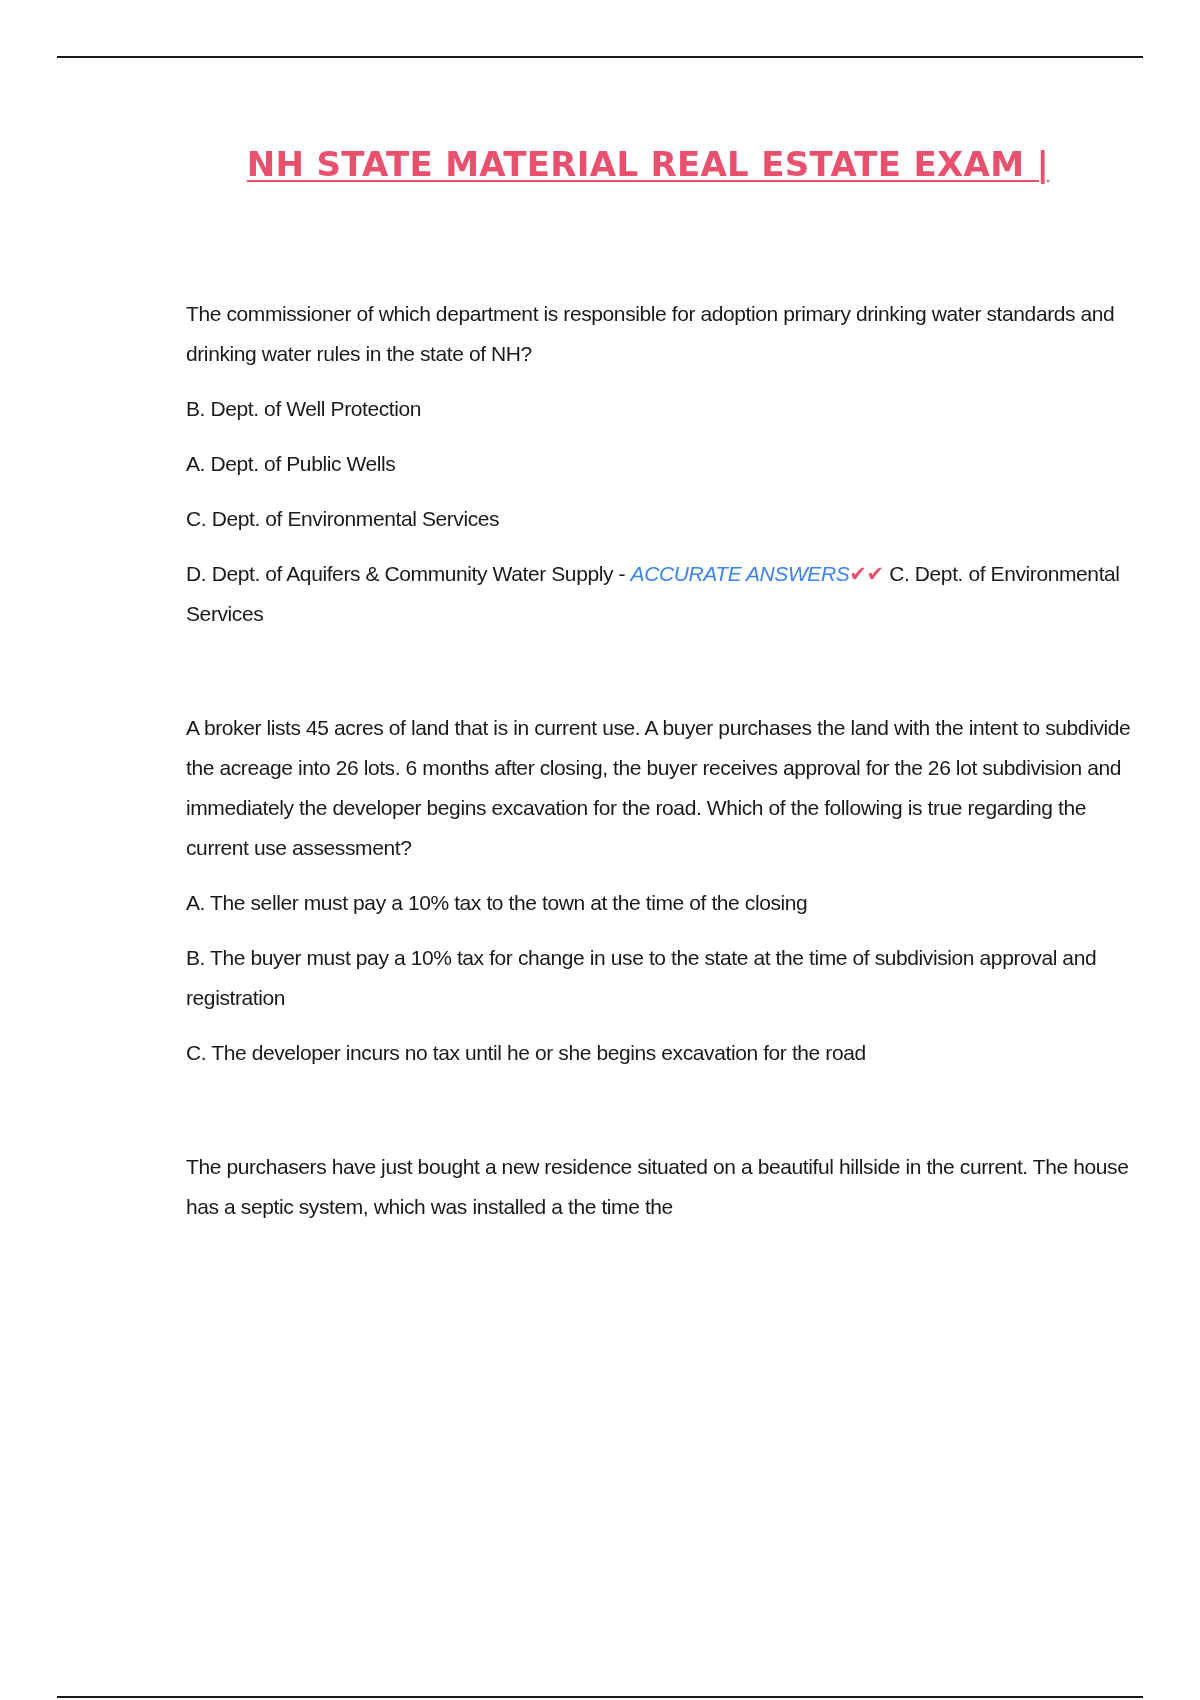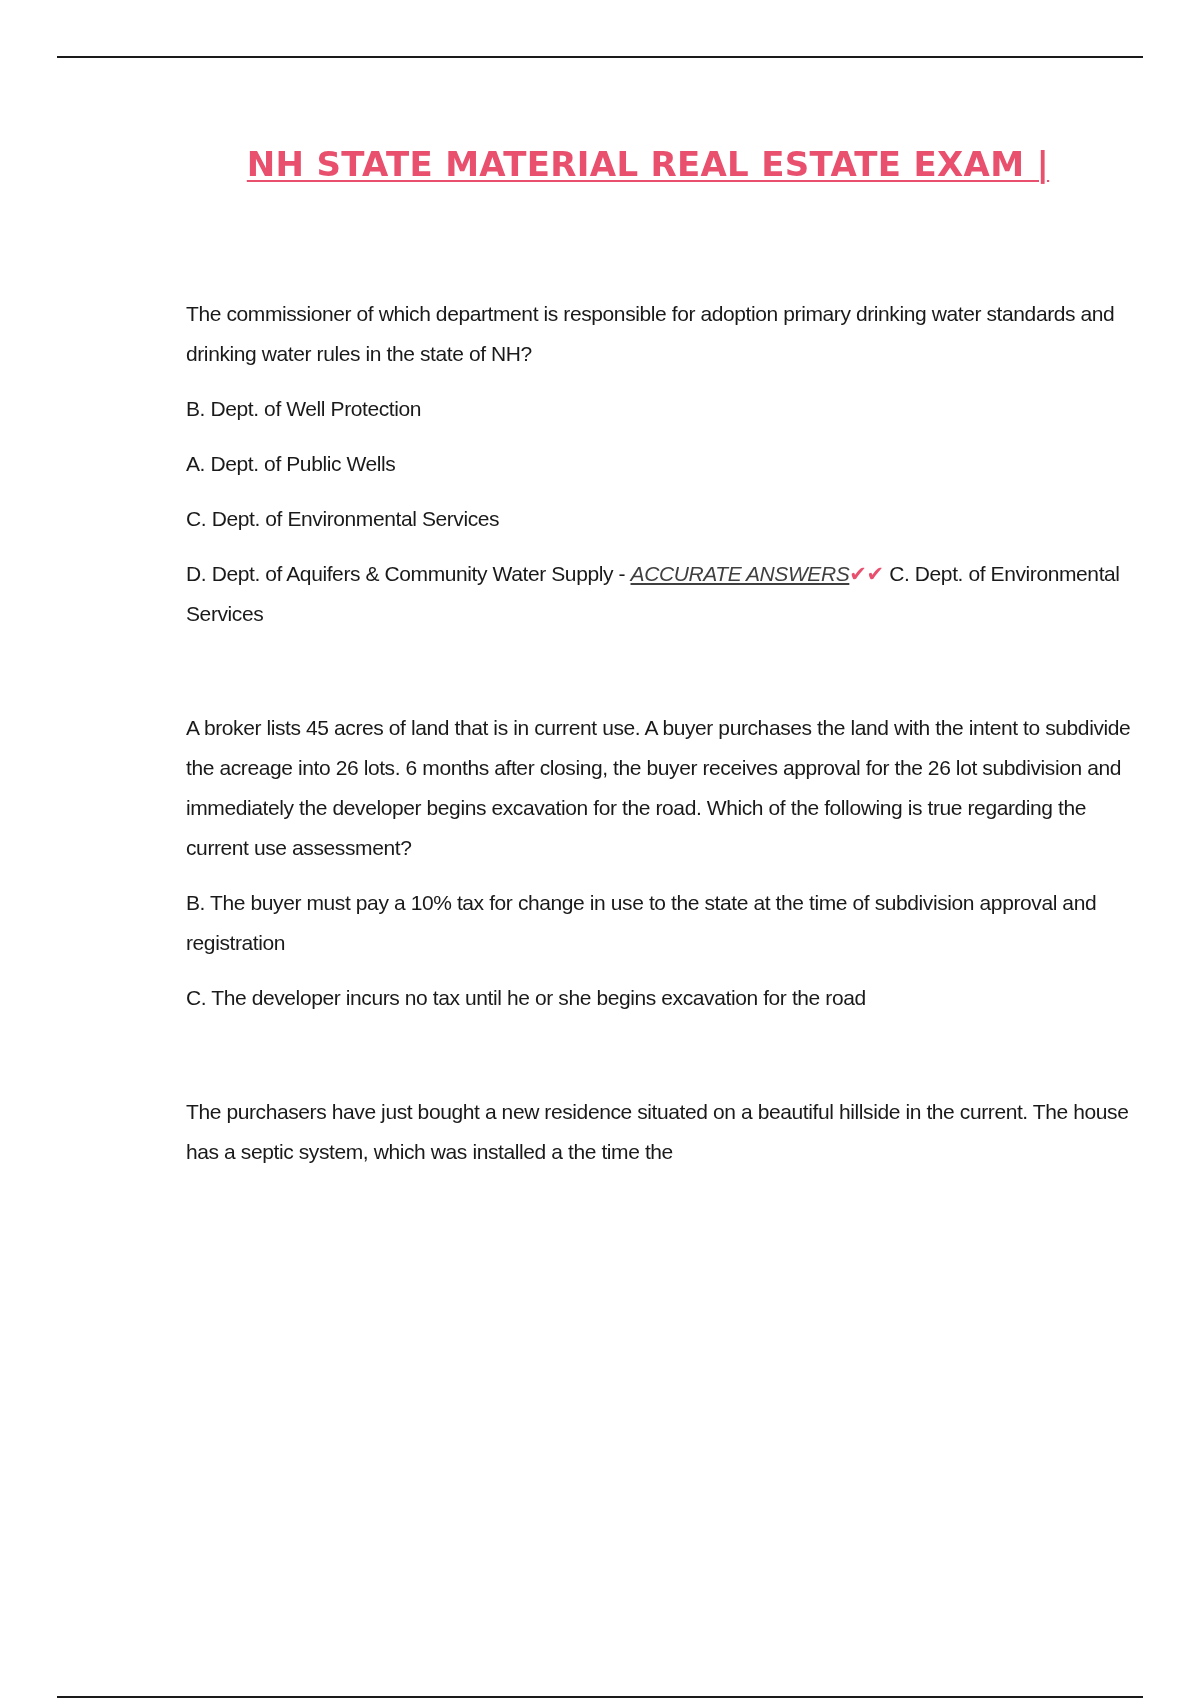--- a/index.html
+++ b/index.html
@@ -10,21 +10,21 @@
   .rule.bottom { top: 1696px; }
   .title { position: absolute; top: 143px; left: 0; width: 1200px; text-align: center;
            font-family: "DejaVu Sans", sans-serif; font-weight: bold; font-size: 34px;
            line-height: 43px; color: #e8506e; text-decoration: underline;
            text-decoration-thickness: 2px; text-underline-offset: 4px; letter-spacing: 0.3px; padding-left: 48px; }
   .content { position: absolute; left: 146px; width: 950px; top: 294px;
              font-size: 21px; line-height: 40px; letter-spacing: -0.4px; margin-left: 40px; }
   .q { margin: 0 0 15px 0; }
   .opt { margin: 0 0 15px 0; }
   .block { margin-bottom: 74px; }
-  .ans { color: #404040; font-style: italic; text-decoration: underline; }
+  .ans { color: #3b82f6; font-style: italic; }
   .chk { color: #e8506e; }
 </style>
 </head>
 <body>
 
 <div class="rule top"></div>
 
 <div class="title">
   <div>NH STATE MATERIAL REAL ESTATE EXAM |</div>
 </div>
@@ -34,20 +34,21 @@
   <div class="block">
     <p class="q">The commissioner of which department is responsible for adoption primary drinking water standards and drinking water rules in the state of NH?</p>
     <p class="opt">B. Dept. of Well Protection</p>
     <p class="opt">A. Dept. of Public Wells</p>
     <p class="opt">C. Dept. of Environmental Services</p>
     <p class="opt"><span>D. Dept. of Aquifers &amp; Community Water Supply - </span><span class="ans">ACCURATE ANSWERS</span><span class="chk">✔✔</span><span> C. Dept. of Environmental Services</span></p>
   </div>
 
   <div class="block">
     <p class="q">A broker lists 45 acres of land that is in current use. A buyer purchases the land with the intent to subdivide the acreage into 26 lots. 6 months after closing, the buyer receives approval for the 26 lot subdivision and immediately the developer begins excavation for the road. Which of the following is true regarding the current use assessment?</p>
+    <p class="opt">A. The seller must pay a 10% tax to the town at the time of the closing</p>
     <p class="opt">B. The buyer must pay a 10% tax for change in use to the state at the time of subdivision approval and registration</p>
     <p class="opt">C. The developer incurs no tax until he or she begins excavation for the road</p>
   </div>
 
   <div class="block">
     <p class="q">The purchasers have just bought a new residence situated on a beautiful hillside in the current. The house has a septic system, which was installed a the time the</p>
   </div>
 
 </div>
 

